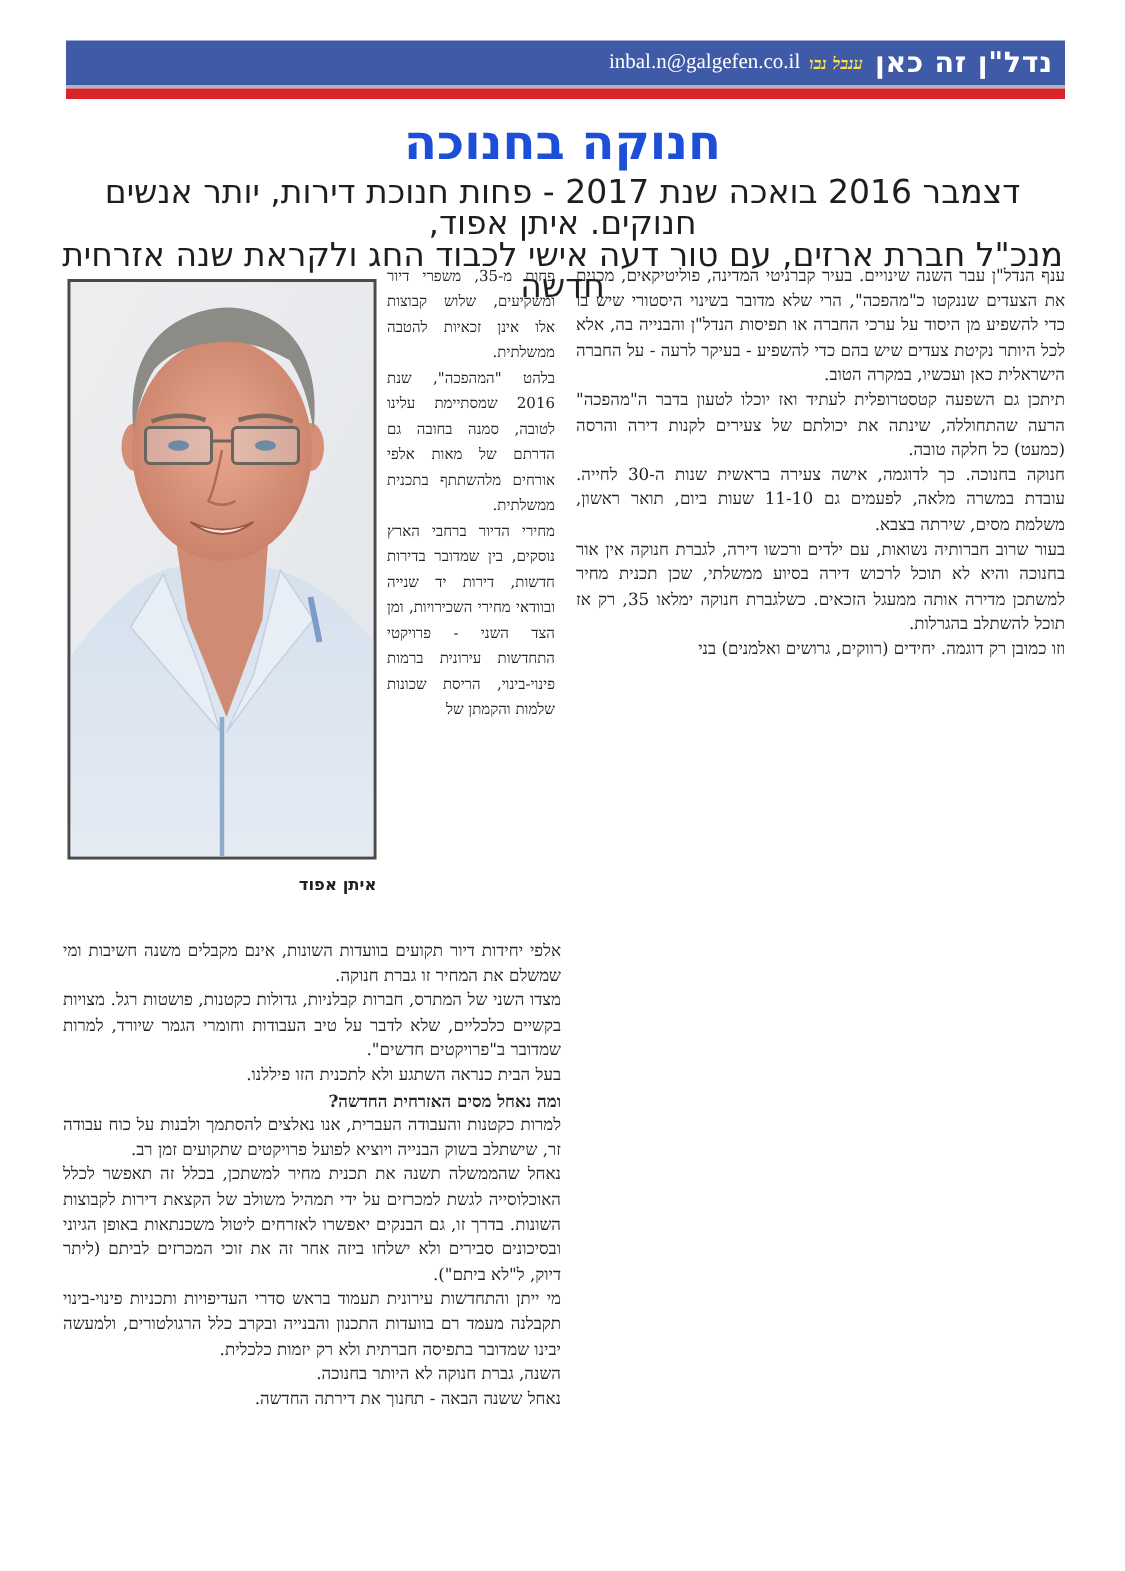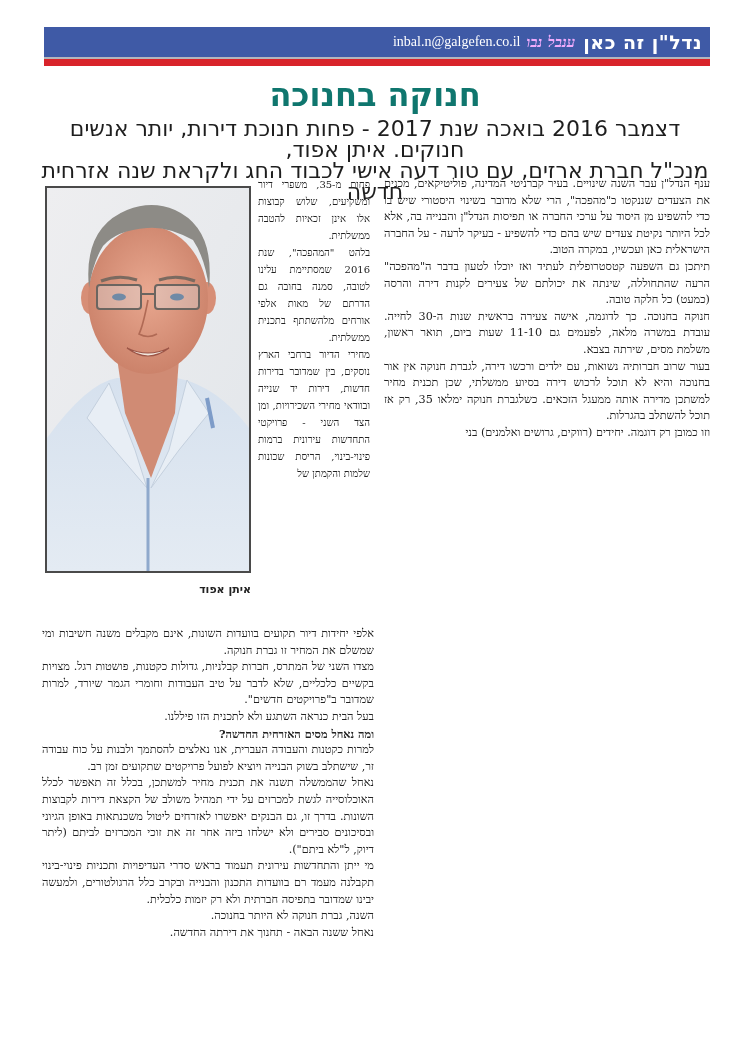--- a/index.html
+++ b/index.html
@@ -11,21 +11,21 @@
     position: absolute; left: 44px; top: 27px; width: 666px; height: 30px;
     background: #3f5aa6; direction: rtl;
     display: flex; align-items: center; padding: 0 8px; box-sizing: border-box;
   }
   .header-grey { position: absolute; left: 44px; top: 57px; width: 666px; height: 2px; background: #b3b6bd; }
   .header-red { position: absolute; left: 44px; top: 59px; width: 666px; height: 7px; background: #d8232a; }
   .col-title {
     color: #ffffff; font-family: "DejaVu Sans", sans-serif; font-weight: bold; font-size: 19px; letter-spacing: 0.5px;
   }
   .col-author {
-    color: #f0abfc; font-family: "DejaVu Serif", serif; font-style: italic; font-weight: bold; font-size: 15px; margin-right: 8px; text-align: center;
+    color: #fde047; font-family: "DejaVu Serif", serif; font-style: italic; font-weight: bold; font-size: 11px; margin-right: 8px; text-align: center;
   }
   .col-email {
     color: #ffffff; font-family: "Liberation Serif", serif; font-size: 14px; margin-right: 6px; direction: ltr;
   }
   .headline {
     position: absolute; left: 0; top: 76px; width: 750px; text-align: center; direction: rtl;
     font-family: "DejaVu Sans", sans-serif; font-weight: bold; font-size: 32px; color: #2f4a8c;
   }
   .subhead {
     position: absolute; left: 40px; top: 118px; width: 670px; text-align: center; direction: rtl;
@@ -55,21 +55,21 @@
 <body>
 
 <div class="header-band" style="background: rgb(63, 90, 166);">
   <span class="col-title">נדל"ן זה כאן</span>
   <span class="col-author">ענבל נבו</span>
   <span class="col-email">inbal.n@galgefen.co.il</span>
 </div>
 <div class="header-grey"></div>
 <div class="header-red" style="background: rgb(216, 35, 42);"></div>
 
-<div class="headline" style="color: #0f766e;">חנוקה בחנוכה</div>
+<div class="headline" style="color: #1d4ed8;">חנוקה בחנוכה</div>
 <div class="subhead">
   <div>דצמבר 2016 בואכה שנת 2017 - פחות חנוכת דירות, יותר אנשים חנוקים. איתן אפוד,</div>
   <div>מנכ"ל חברת ארזים, עם טור דעה אישי לכבוד החג ולקראת שנה אזרחית חדשה</div>
 </div>
 
 <div class="col col-right">
   <p>ענף הנדל"ן עבר השנה שינויים. בעיר קברניטי המדינה, פוליטיקאים, מכנים את הצעדים שננקטו כ"מהפכה", הרי שלא מדובר בשינוי היסטורי שיש בו כדי להשפיע מן היסוד על ערכי החברה או תפיסות הנדל"ן והבנייה בה, אלא לכל היותר נקיטת צעדים שיש בהם כדי להשפיע - בעיקר לרעה - על החברה הישראלית כאן ועכשיו, במקרה הטוב.</p>
   <p>תיתכן גם השפעה קטסטרופלית לעתיד ואז יוכלו לטעון בדבר ה"מהפכה" הרעה שהתחוללה, שינתה את יכולתם של צעירים לקנות דירה והרסה (כמעט) כל חלקה טובה.</p>
   <p>חנוקה בחנוכה. כך לדוגמה, אישה צעירה בראשית שנות ה-30 לחייה. עובדת במשרה מלאה, לפעמים גם 11-10 שעות ביום, תואר ראשון, משלמת מסים, שירתה בצבא.</p>
   <p>בעור שרוב חברותיה נשואות, עם ילדים ורכשו דירה, לגברת חנוקה אין אור בחנוכה והיא לא תוכל לרכוש דירה בסיוע ממשלתי, שכן תכנית מחיר למשתכן מדירה אותה ממעגל הזכאים. כשלגברת חנוקה ימלאו 35, רק אז תוכל להשתלב בהגרלות.</p>

